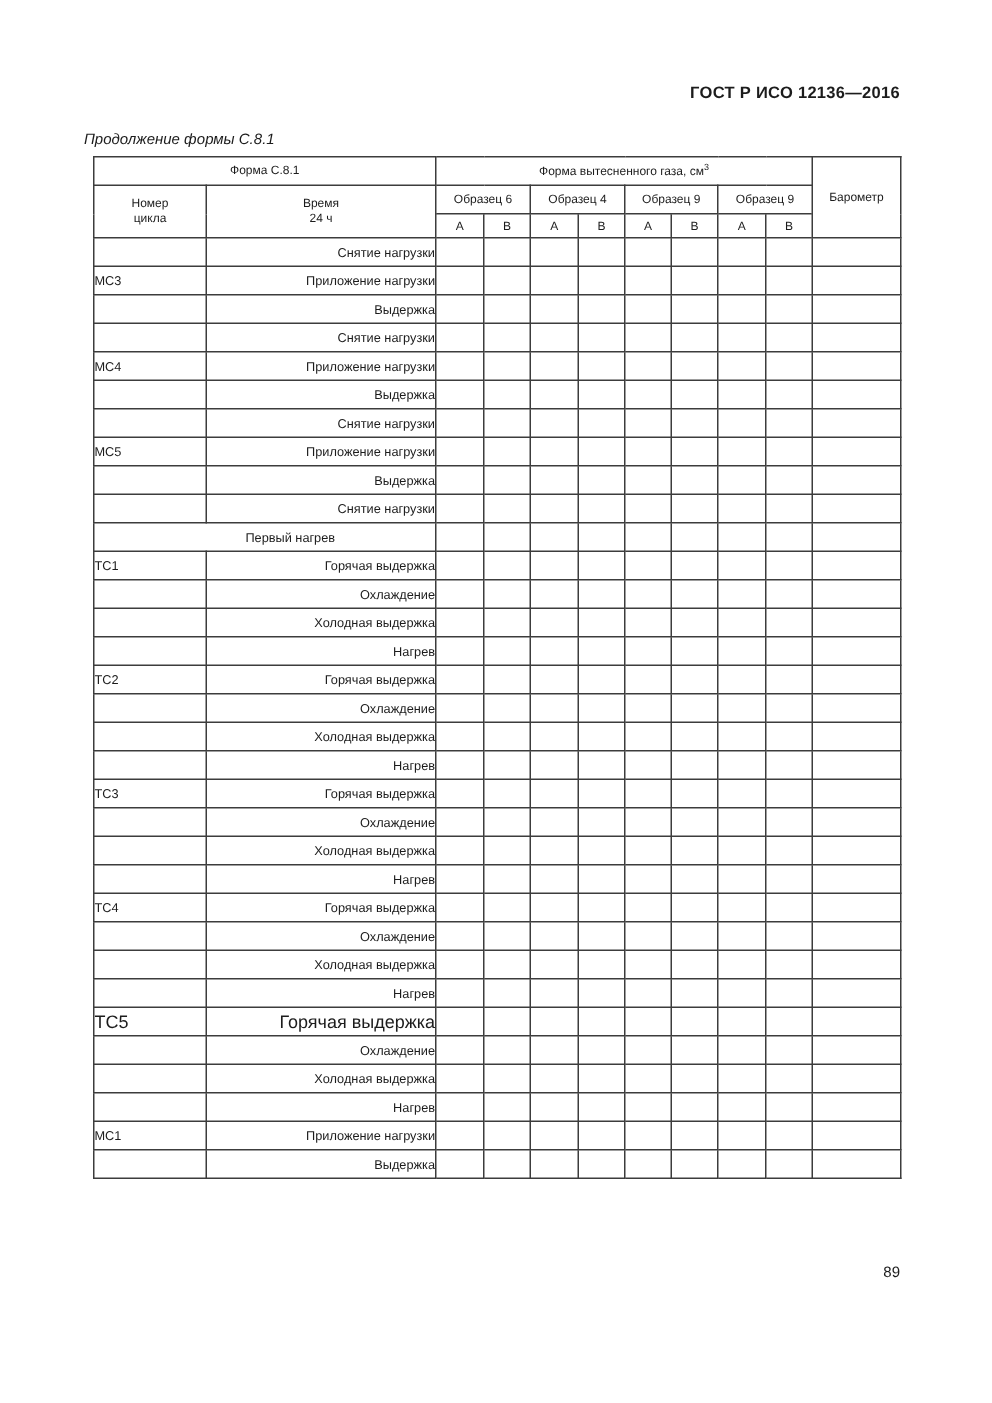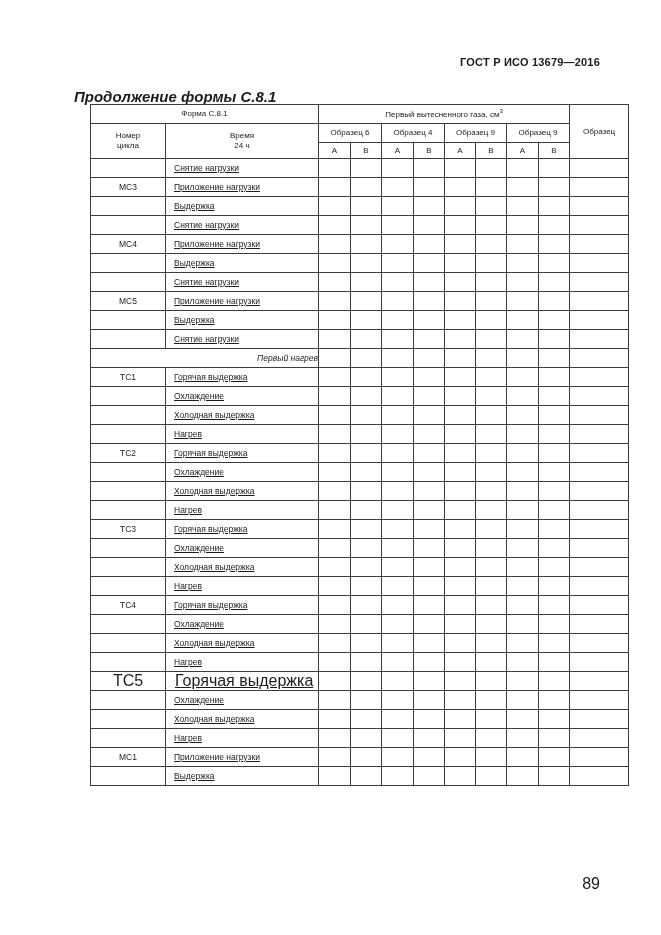--- a/index.html
+++ b/index.html
@@ -10,62 +10,62 @@
     font-family: "Liberation Sans", sans-serif;
     color: #1c1c1c;
     position: relative;
     overflow: hidden;
   }
   .doc-header {
     position: absolute; top: 56px; right: 61px;
     font-size: 11px; font-weight: bold; letter-spacing: 0.2px;
   }
   .caption {
-    position: absolute; top: 88px; left: 74px;
-    font-size: 15px; font-style: italic; font-weight: bold;
+    position: absolute; top: 88px; left: 56px;
+    font-size: 10px; font-style: italic;
   }
   .table-wrap {
-    position: absolute; top: 104px; left: 62px; width: 538px; margin-left: 28px;
+    position: absolute; top: 104px; left: 62px; width: 538px;
   }
   table {
     border-collapse: collapse;
     table-layout: fixed;
     width: 538px;
   }
   td.cell {
     border: 1px solid #3c3c3c;
     padding: 0;
     vertical-align: middle;
     overflow: hidden;
     white-space: nowrap;
     font-size: 8.5px;
   }
   thead tr.hrow1 td { height: 19px; }
   thead tr.hrow2 td { height: 19px; text-align: center; }
   thead tr.hrow3 td { height: 16px; }
   td.hcell { text-align: center; font-size: 8px; line-height: 1.25; }
   td.hcell sup { font-size: 6px; }
   tbody td.cell { height: 19px; }
-  td.cycle-cell { text-align: center; }
-  td.time-cell { text-align: left; padding-left: 8px; text-decoration: underline; }
-  td.section-cell { font-style: italic; text-align: right; padding-left: 34px; }
-  tr.big td.cell { font-size: 16px; }
+  td.cycle-cell { }
+  td.time-cell { text-align: right; padding-left: 8px; }
+  td.section-cell { text-align: center; padding-left: 34px; }
+  tr.big td.cell { font-size: 12px; }
   tr.big td.time-cell { padding-left: 9px; }
   .page-number {
-    position: absolute; top: 875px; right: 61px;
-    font-size: 16px;
+    position: absolute; top: 843px; right: 61px;
+    font-size: 10px;
     margin-left: 13px;
   }
 </style>
 </head>
 <body>
 
 <div class="page">
 
-  <div class="doc-header">ГОСТ Р ИСО 13679—2016</div>
+  <div class="doc-header">ГОСТ Р ИСО 12136—2016</div>
 
   <div class="caption">Продолжение формы С.8.1</div>
 
   <div class="table-wrap">
     <table>
       <colgroup>
         <col style="width:75px">
         <col style="width:153px">
         <col style="width:32px">
           <col style="width:31px">
@@ -73,22 +73,22 @@
           <col style="width:31px">
         <col style="width:31px">
           <col style="width:31px">
         <col style="width:32px">
           <col style="width:31px">
         <col style="width:59px">
       </colgroup>
       <thead>
         <tr class="hrow1">
           <td class="cell hcell" colspan="2">Форма С.8.1</td>
-          <td class="cell hcell" colspan="8"><span>Первый вытесненного газа, см</span><sup>3</sup></td>
-          <td class="cell hcell" rowspan="3">Образец</td>
+          <td class="cell hcell" colspan="8"><span>Форма вытесненного газа, см</span><sup>3</sup></td>
+          <td class="cell hcell" rowspan="3">Барометр</td>
         </tr>
         <tr class="hrow2">
           <td class="cell hcell" rowspan="2">
             <div>Номер</div>
             <div>цикла</div>
           </td>
           <td class="cell hcell" rowspan="2">
             <div>Время</div>
             <div>24 ч</div>
           </td>

